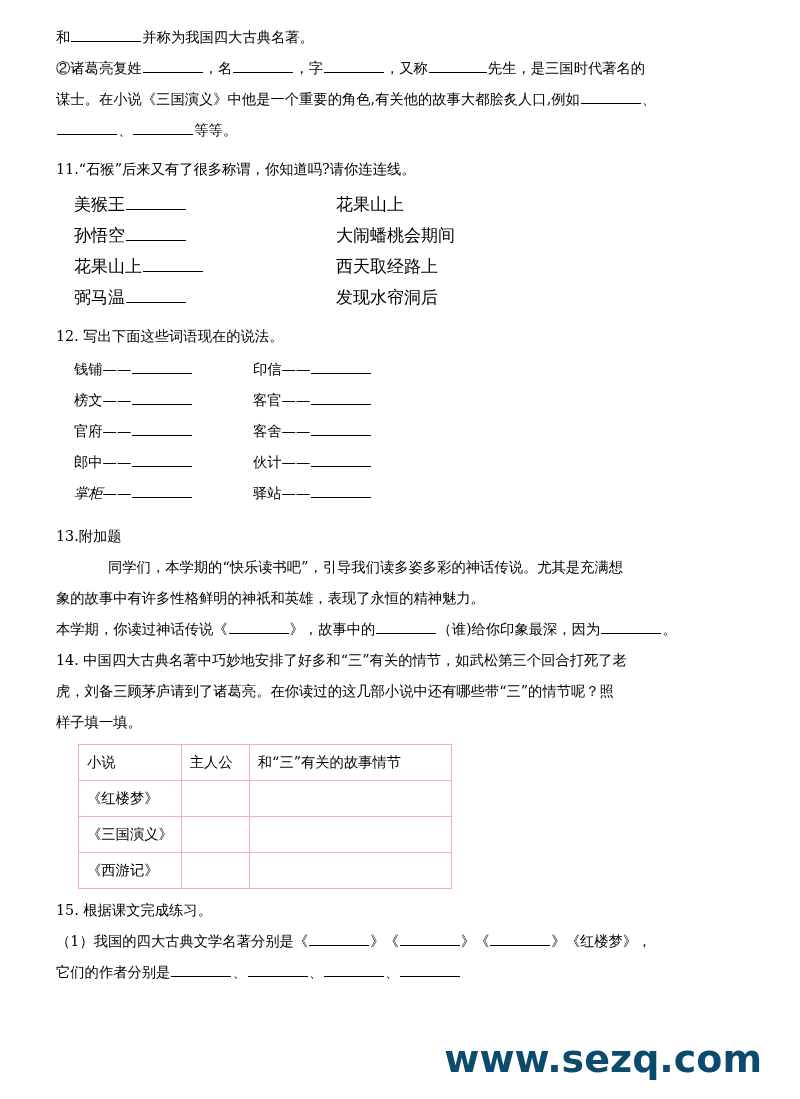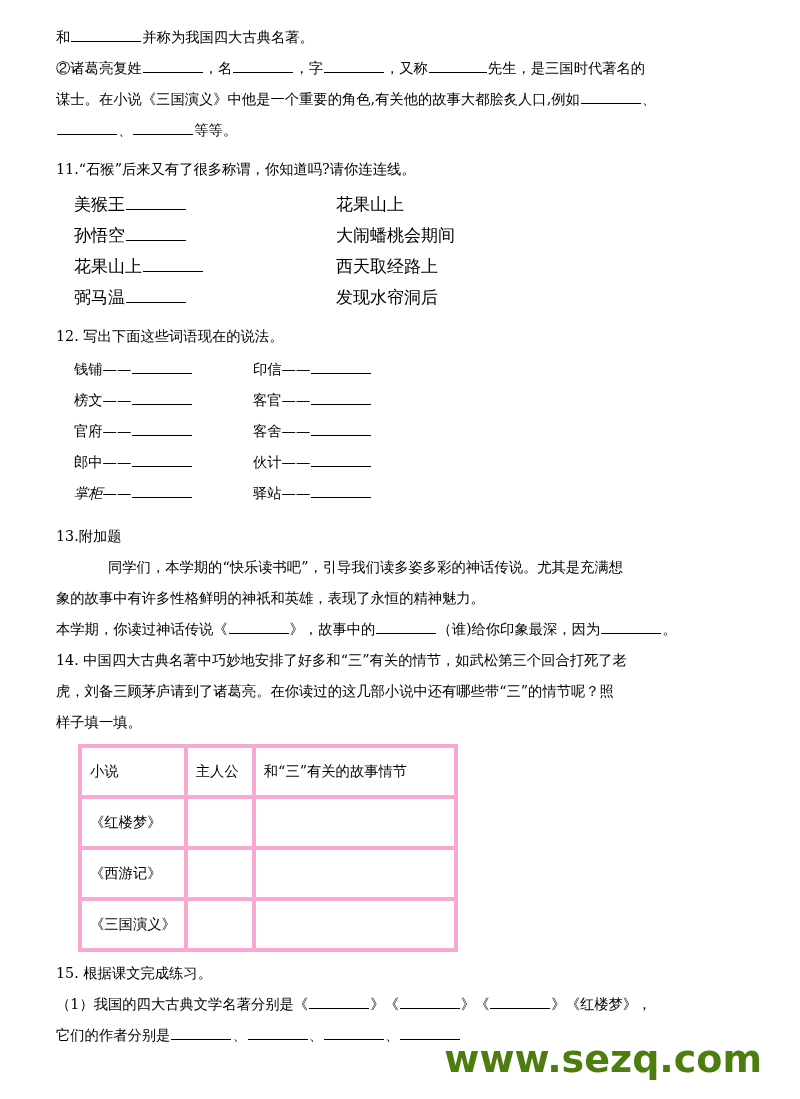--- a/index.html
+++ b/index.html
@@ -55,39 +55,39 @@
   }
   .wg-col1 { width: 197px; }
 
   
   table.story-table {
     border-collapse: collapse;
     margin: 6px 0 0 22px;
     table-layout: fixed;
   }
   table.story-table td {
-    border: 4px solid #f9a8d4;
+    border: 1px solid #f9a8d4;
     font-size: 14.3px;
     height: 36px;
-    padding: 14px 8px;
+    padding: 2px 8px;
     vertical-align: middle;
     white-space: nowrap;
   }
   .col-a { width: 92px; }
   .col-b { width: 68px; }
   .col-c { width: 202px; }
 
   .wm {
     position: absolute;
     right: 38px;
     bottom: 18px;
     font-family: "DejaVu Sans", "Liberation Sans", sans-serif;
     font-size: 38px;
     font-weight: bold;
-    color: #4d7c0f;
+    color: #0c4a6e;
     letter-spacing: 0px;
     user-select: none;
   }
 </style>
 </head>
 <body>
 
 <div class="page">
 
   <p class="line"><span>和</span><span class="blank b70"></span><span>并称为我国四大古典名著。</span></p>
@@ -159,26 +159,26 @@
         <td class="col-a">小说</td>
         <td class="col-b">主人公</td>
         <td class="col-c">和“三”有关的故事情节</td>
       </tr>
       <tr>
         <td class="col-a">《红楼梦》</td>
         <td class="col-b"></td>
         <td class="col-c"></td>
       </tr>
       <tr>
-        <td class="col-a">《西游记》</td>
+        <td class="col-a">《三国演义》</td>
         <td class="col-b"></td>
         <td class="col-c"></td>
       </tr>
       <tr>
-        <td class="col-a">《三国演义》</td>
+        <td class="col-a">《西游记》</td>
         <td class="col-b"></td>
         <td class="col-c"></td>
       </tr>
     </tbody>
   </table>
 
   <p class="line" style="margin-top:6px;">15. 根据课文完成练习。</p>
   <p class="line"><span>（1）我国的四大古典文学名著分别是《</span><span class="blank b60"></span><span>》《</span><span class="blank b60"></span><span>》《</span><span class="blank b60"></span><span>》《红楼梦》，</span></p>
   <p class="line"><span>它们的作者分别是</span><span class="blank b60"></span><span>、</span><span class="blank b60"></span><span>、</span><span class="blank b60"></span><span>、</span><span class="blank b60"></span></p>
 

